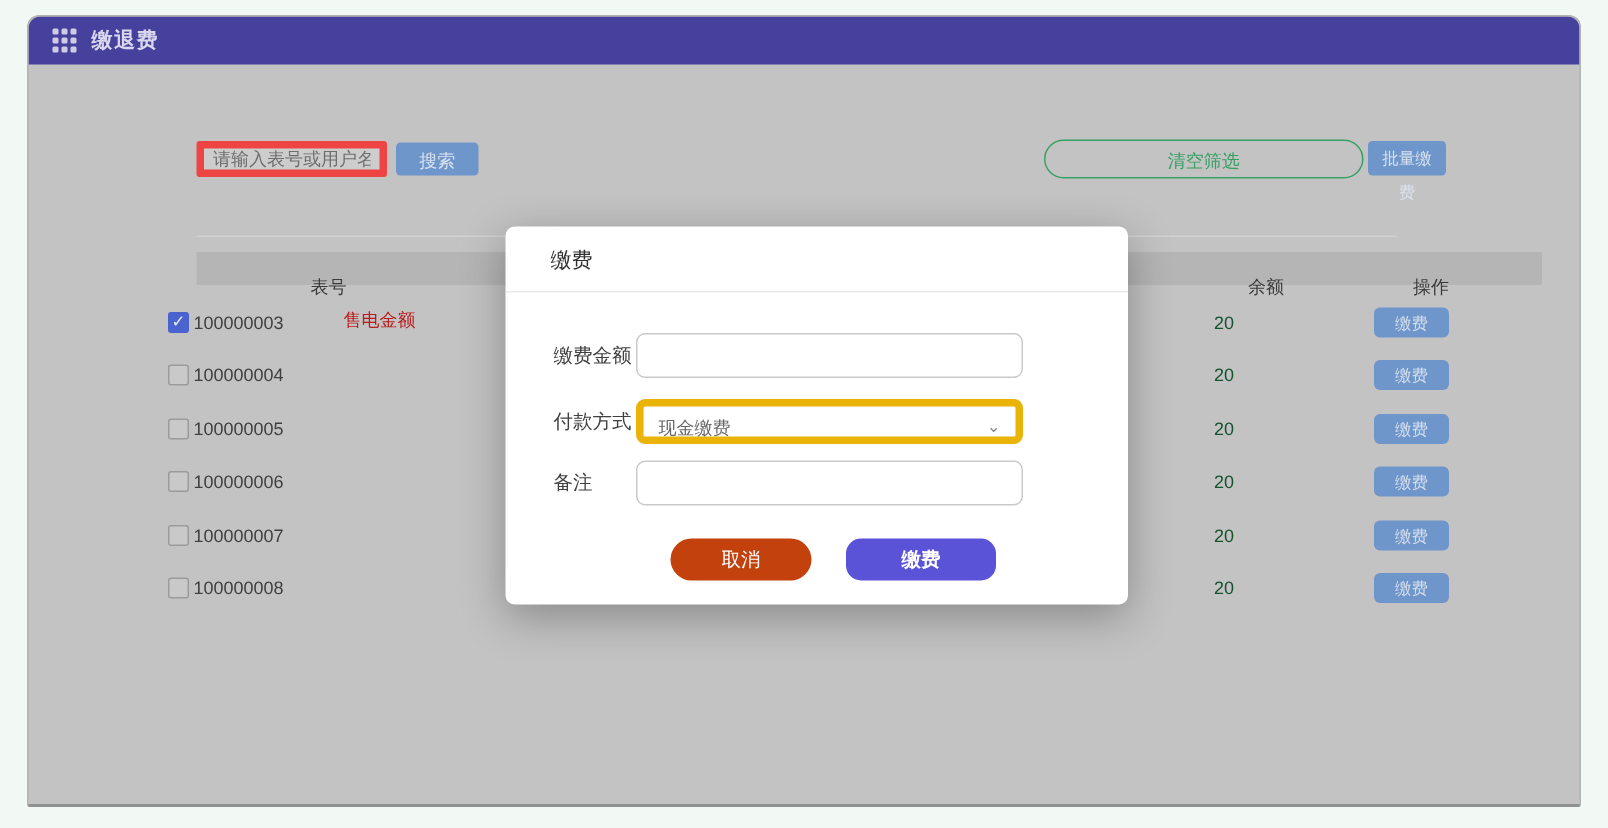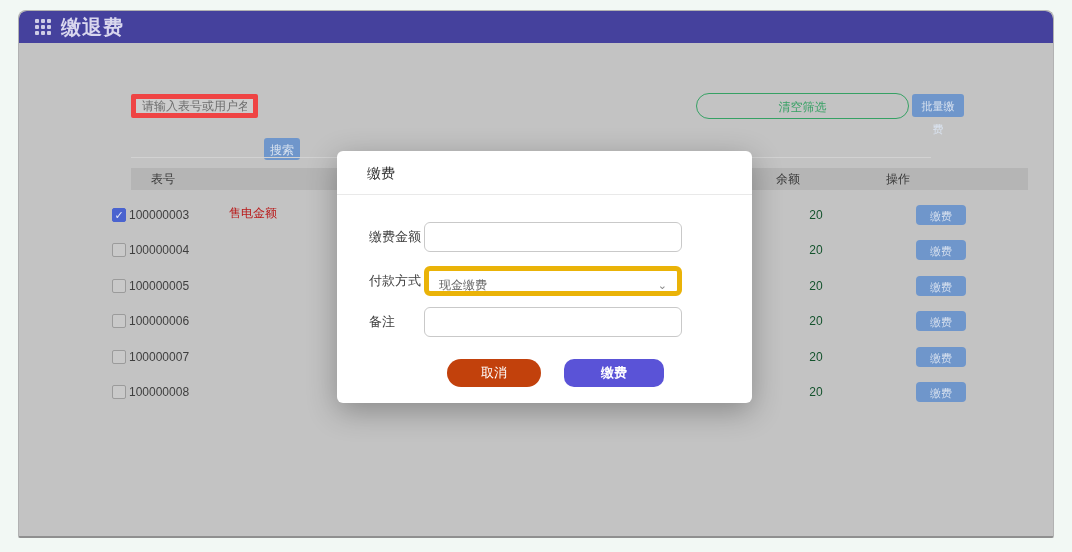--- a/index.html
+++ b/index.html
@@ -13,53 +13,53 @@
     position:absolute;left:18px;top:10px;width:1036px;height:528px;
     background:#c3c3c3;border-radius:8px 8px 2px 2px;
     border:1px solid #b2b2b2;border-bottom:2px solid #8f8f8f;
     box-sizing:border-box;overflow:hidden;
   }
   .app-header{
     position:absolute;left:0;top:0;right:0;height:32px;
     background:#45419d;border-radius:8px 8px 0 0;
     display:flex;align-items:center;padding-left:16px;gap:10px;
   }
-  .app-title{color:#d9d7ee;font-size:20px;font-weight:bold;letter-spacing:1px;}
+  .app-title{color:#d9d7ee;font-size:14px;font-weight:bold;letter-spacing:1px;}
   .grid-icon{display:grid;grid-template-columns:repeat(3,4px);grid-template-rows:repeat(3,4px);gap:2px;}
   .grid-icon span{background:#cfcde6;width:4px;height:4px;border-radius:1px;}
 
   
   .search-input{
     position:absolute;left:112px;top:83px;width:127px;height:24px;
     border:5px solid #ef4444;background:#cdcdcd;box-sizing:border-box;
     font-size:12px;color:#555;padding:0 6px;border-radius:2px;outline:none;
     font-family:"Liberation Sans","DejaVu Sans",sans-serif;
   }
   .search-input::placeholder{color:#6e6e6e;}
   .btn-blue{
     background:#6f96cb;color:#d9e2ef;border:none;border-radius:3px;
     font-size:12px;text-align:center;cursor:pointer;
     font-family:"Liberation Sans","DejaVu Sans",sans-serif;
   }
-  .search-btn{position:absolute;left:245px;top:84px;width:36px;height:22px;line-height:22px;margin-top:43px;}
+  .search-btn{position:absolute;left:245px;top:84px;width:55px;height:22px;line-height:22px;}
   .clear-pill{
     position:absolute;left:677px;top:82px;width:213px;height:26px;line-height:24px;
     border:1px solid #36a164;border-radius:13px;color:#36a164;font-size:12px;
     text-align:center;box-sizing:border-box;background:transparent;cursor:pointer;
     font-family:"Liberation Sans","DejaVu Sans",sans-serif;
   }
   .batch-btn{position:absolute;left:893px;top:83px;width:52px;height:23px;line-height:23px;font-size:11px;}
 
   
   .table-divider{position:absolute;left:112px;top:146px;width:800px;height:1px;background:#d2d2d2;}
   .thead{
     position:absolute;left:112px;top:157px;width:897px;height:22px;
     background:#b5b5b5;color:#3a3a3a;font-size:12px;
   }
-  .thead .col{position:absolute;top:0;height:22px;line-height:22px;text-align:left;}
+  .thead .col{position:absolute;top:12px;height:22px;line-height:22px;text-align:right;}
   .col-meter{left:20px;width:80px;}
   .col-balance{left:645px;width:80px;}
   .col-actions{left:755px;width:80px;}
 
   .trow{position:absolute;left:0;width:1036px;height:28px;font-size:12px;color:#3f3f3f;}
   .trow .cb{
     position:absolute;left:93px;top:7px;width:14px;height:14px;border-radius:2px;
     background:#c9c9c9;border:1px solid #9b9b9b;box-sizing:border-box;cursor:pointer;
   }
   .trow .cb.checked{

